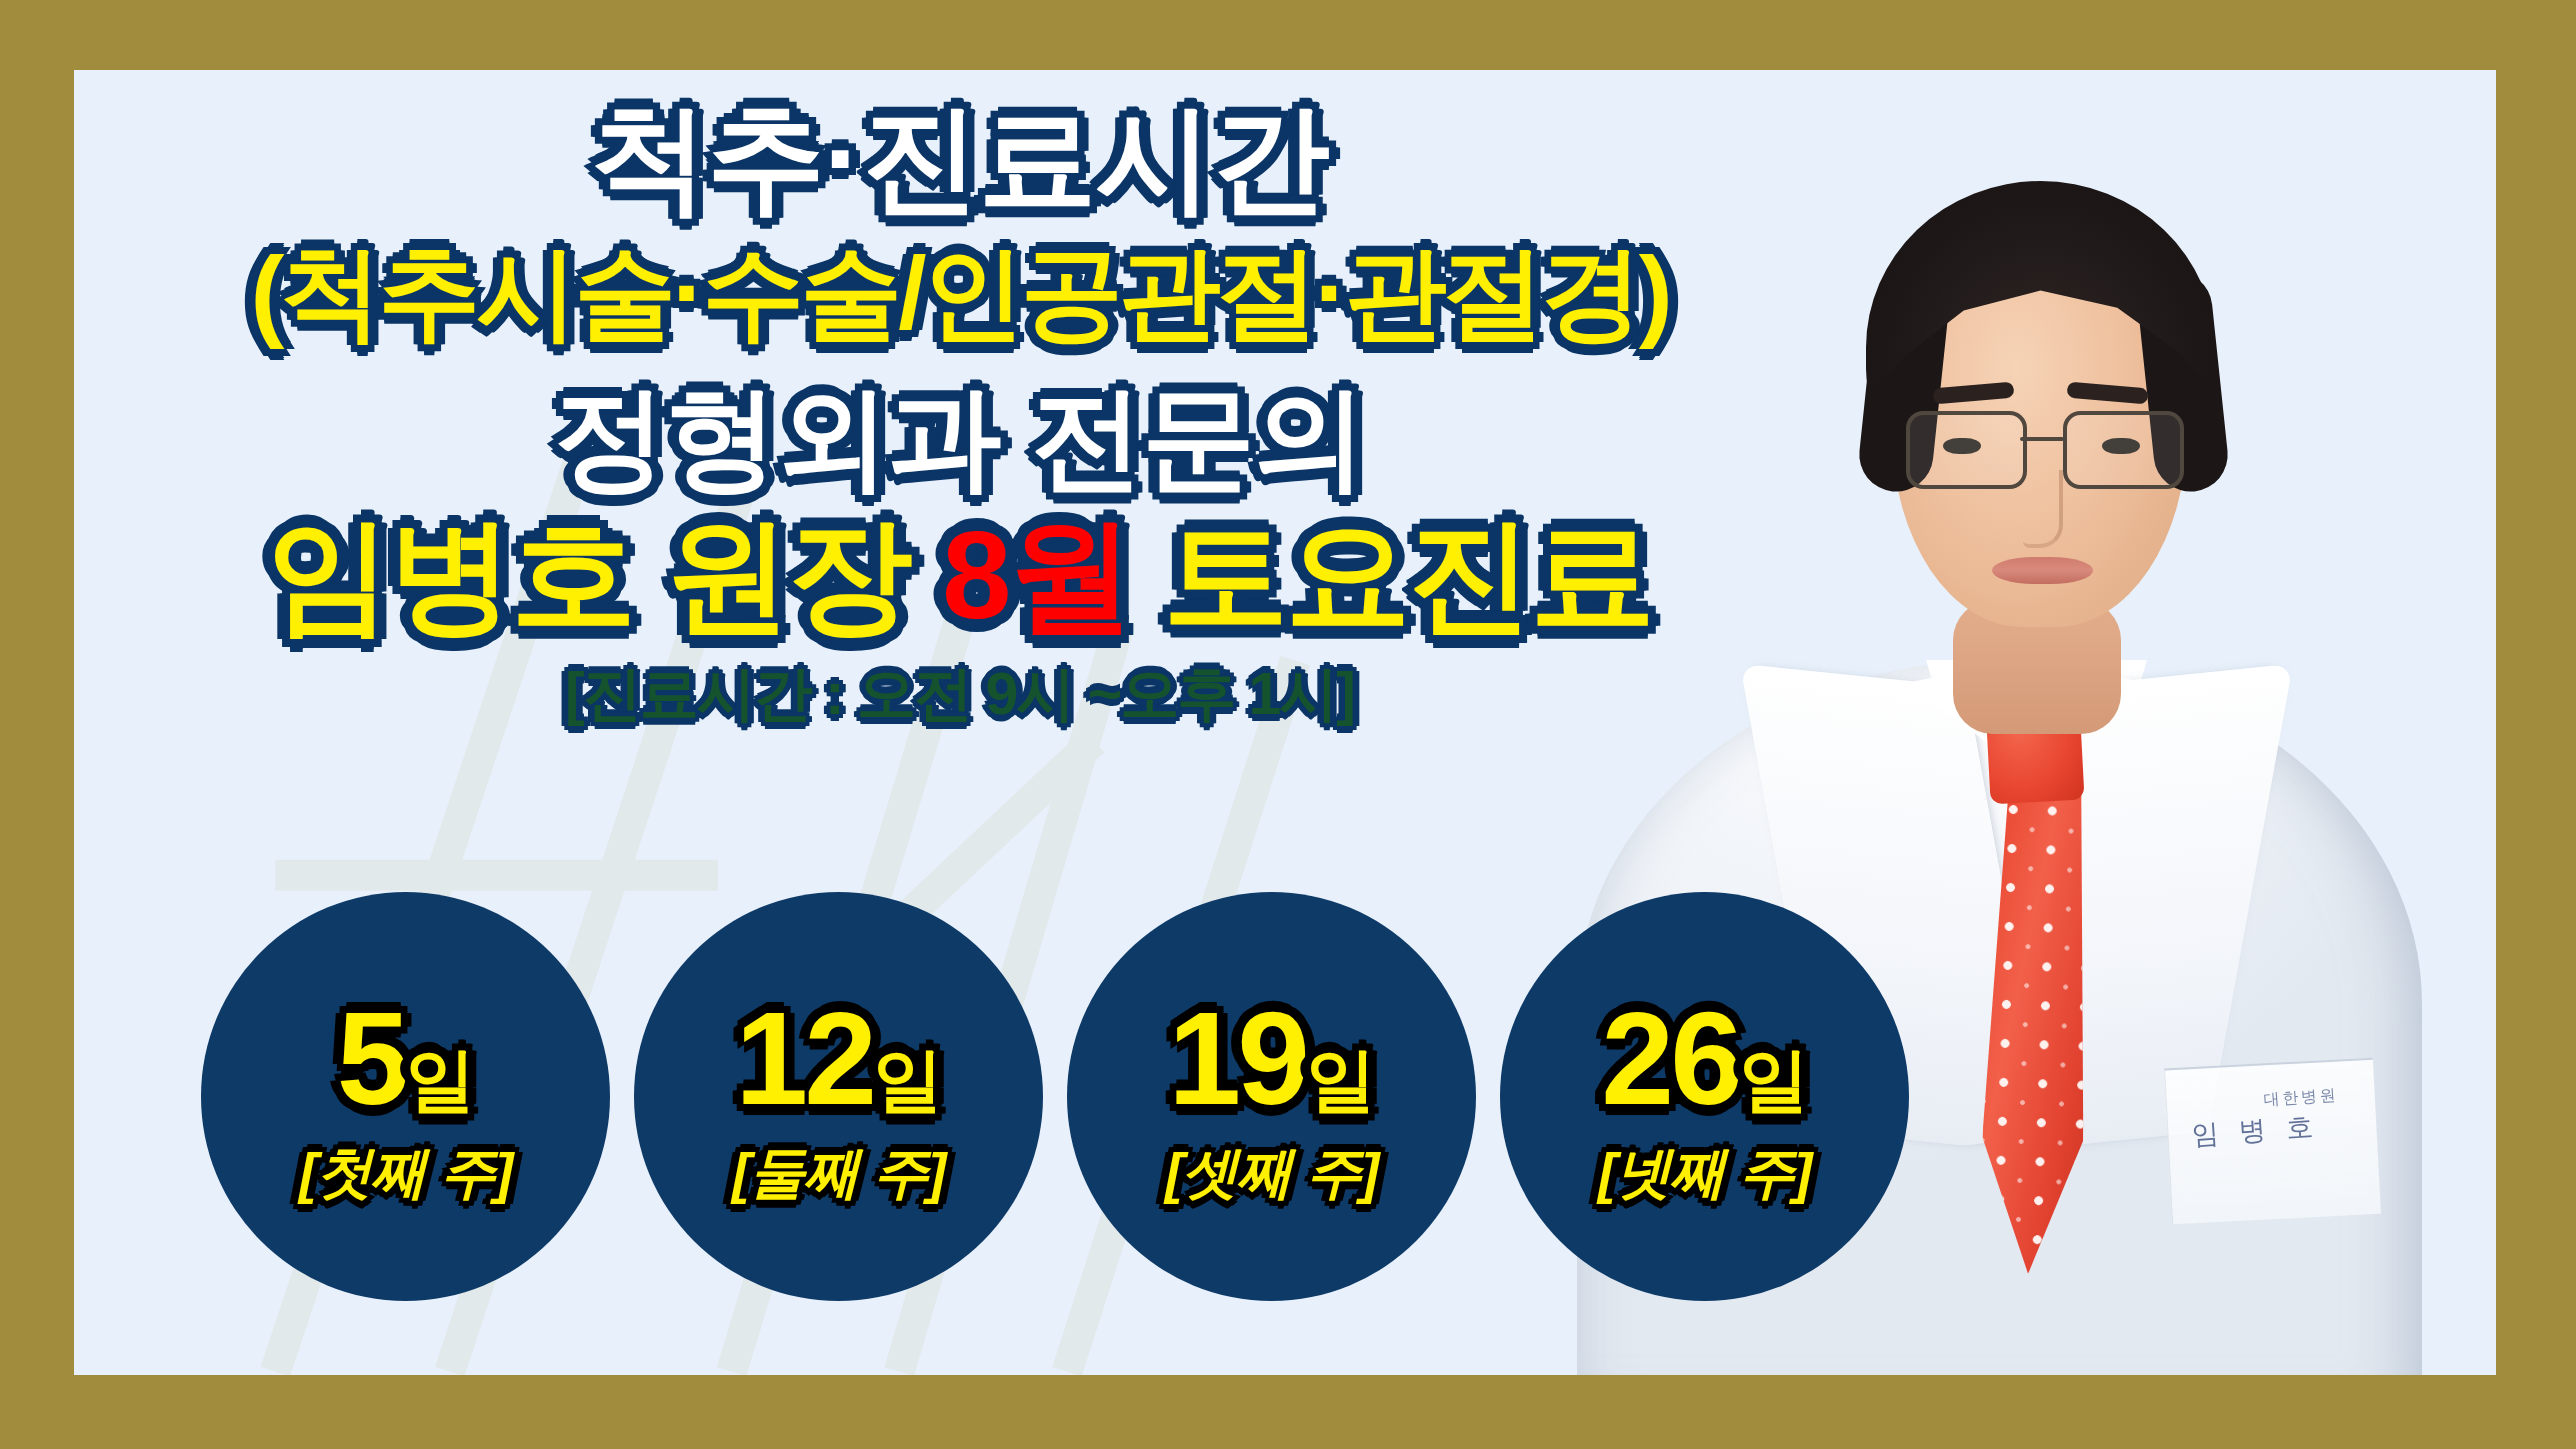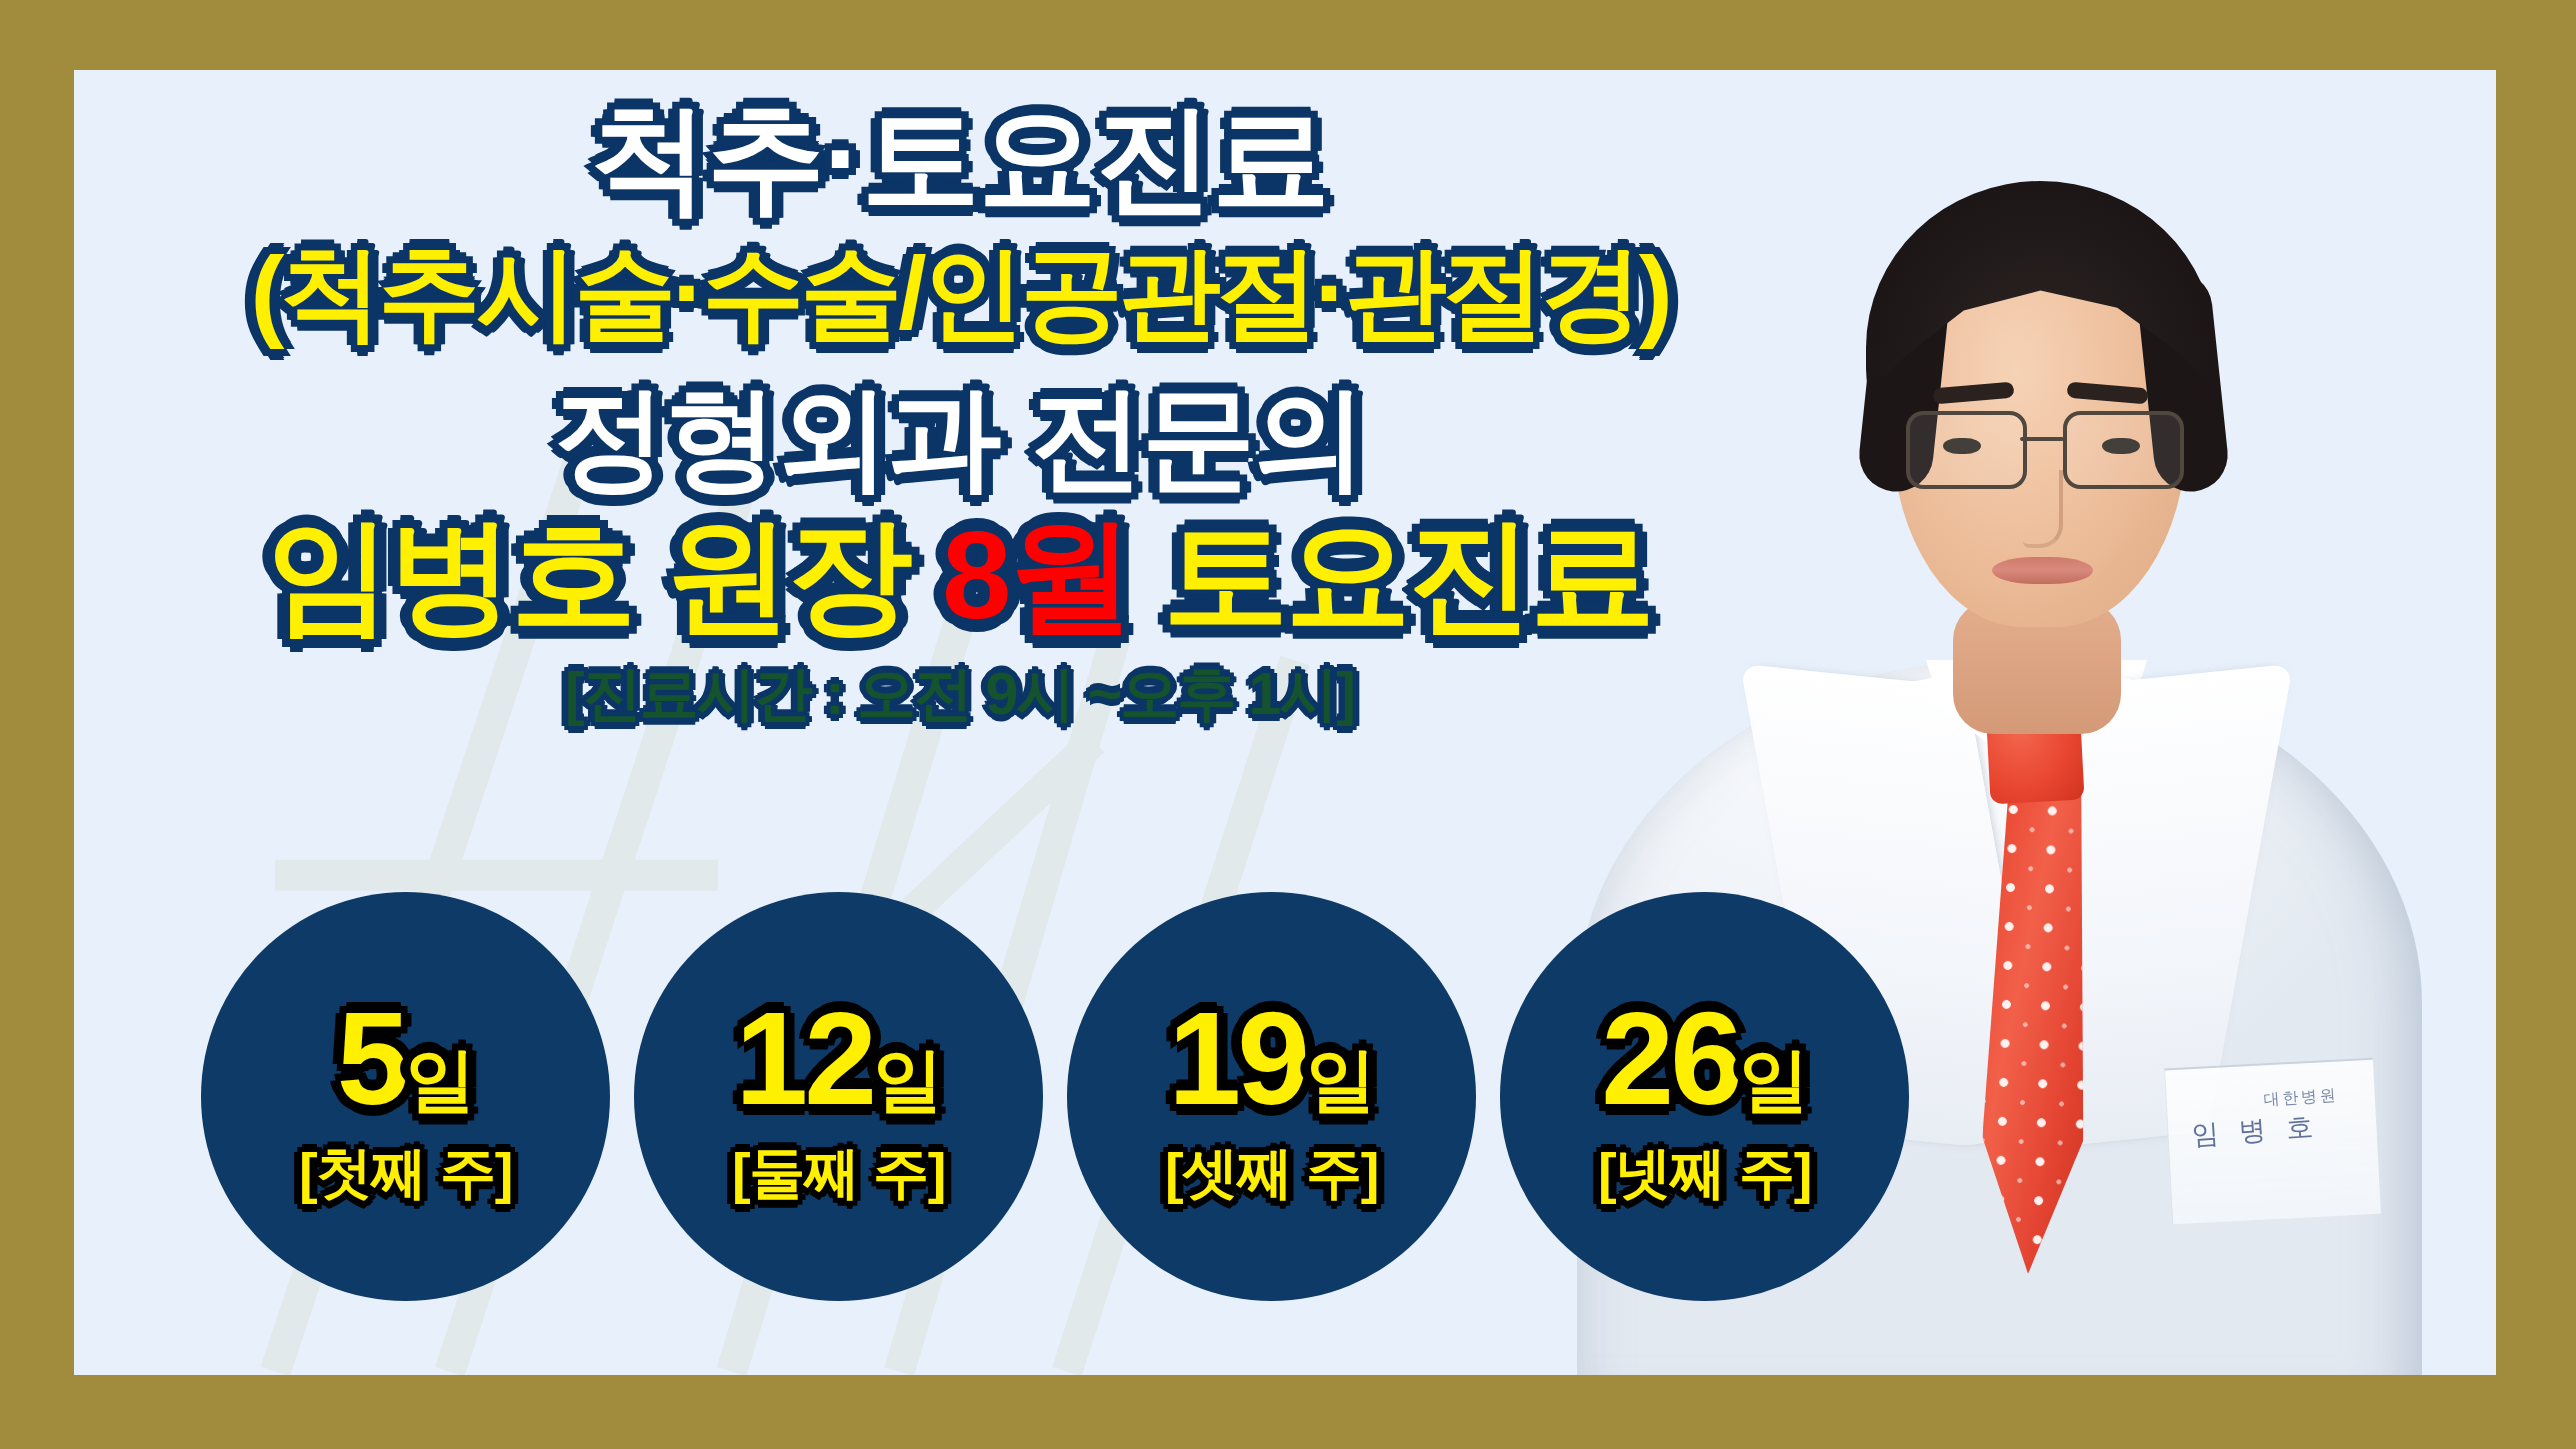--- a/index.html
+++ b/index.html
@@ -398,20 +398,21 @@
     font-size: 56px;
     font-weight: 700;
     color: #ffef00;
     line-height: 1;
     letter-spacing: -1.3px;
     white-space: nowrap;
     text-shadow:
       -6px 0 0 #000, 6px 0 0 #000, 0 -6px 0 #000, 0 6px 0 #000,
       -4.7px -4.7px 0 #000, 4.7px -4.7px 0 #000, -4.7px 4.7px 0 #000, 4.7px 4.7px 0 #000,
       -8px 0 0 #000, 8px 0 0 #000, 0 -8px 0 #000, 0 8px 0 #000;
+    font-style: italic;
   }
 </style>
 </head>
 <body>
 
 <div class="banner">
   <div class="panel">
 
     <svg class="watermark" viewBox="0 0 3610 1945" preserveAspectRatio="none">
       <g fill="none" stroke="#d9dcd4" stroke-width="46" opacity="0.75">
@@ -456,21 +457,21 @@
         <div class="bridge"></div>
         <div class="lens right"></div>
       </div>
       <div class="nose"></div>
       <div class="mouth"></div>
     </div>
 
     <div class="content">
 
       <div class="headline-stack">
-        <div class="line l1">척추·토요진료</div>
+        <div class="line l1">척추·진료시간</div>
         <div class="line l2">(척추시술·수술/인공관절·관절경)</div>
         <div class="line l3">정형외과 전문의</div>
         <div class="line l4"><span>임병호 원장 </span><span class="month">8월</span><span> 토요진료</span></div>
         <div class="line l5">[진료시간 : 오전 9시 ~오후 1시]</div>
       </div>
 
       <div class="circles">
 
         <div class="date-circle">
           <div class="daynum"><span>5</span><span class="suffix">일</span></div>

